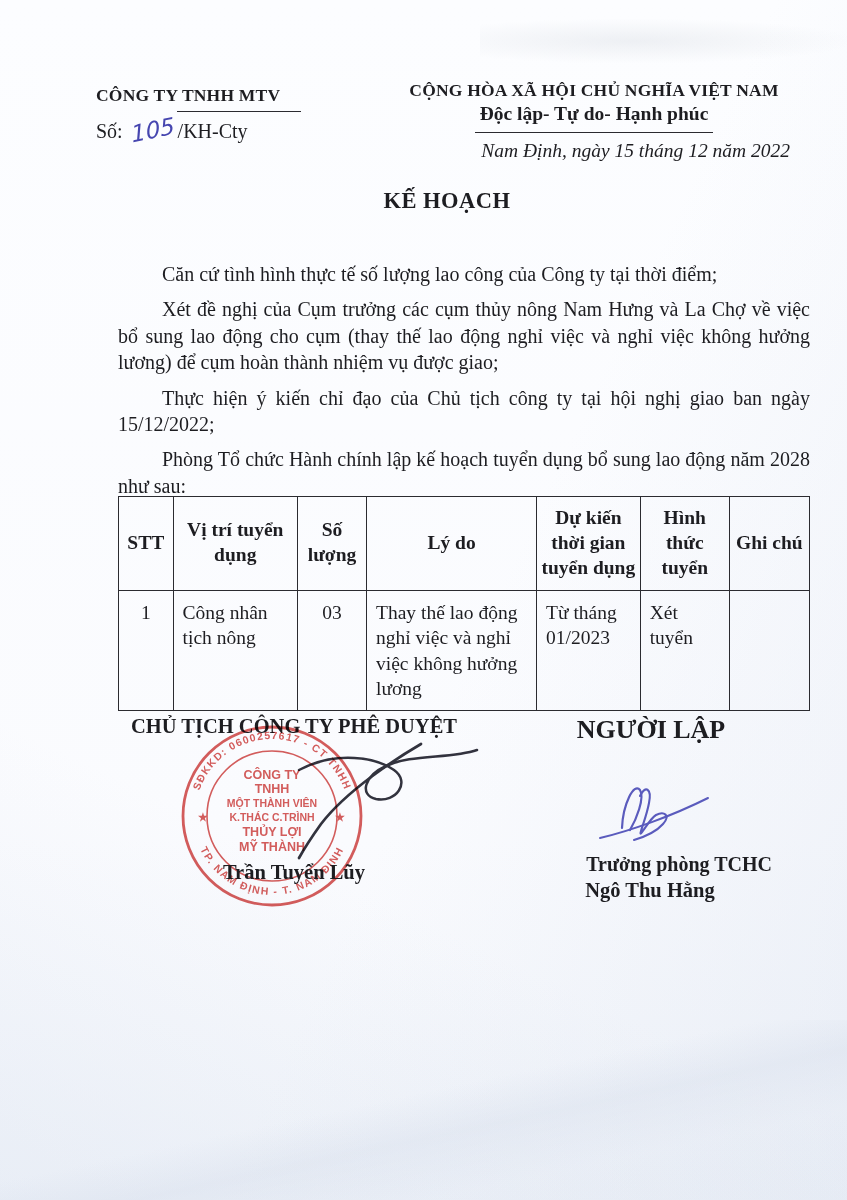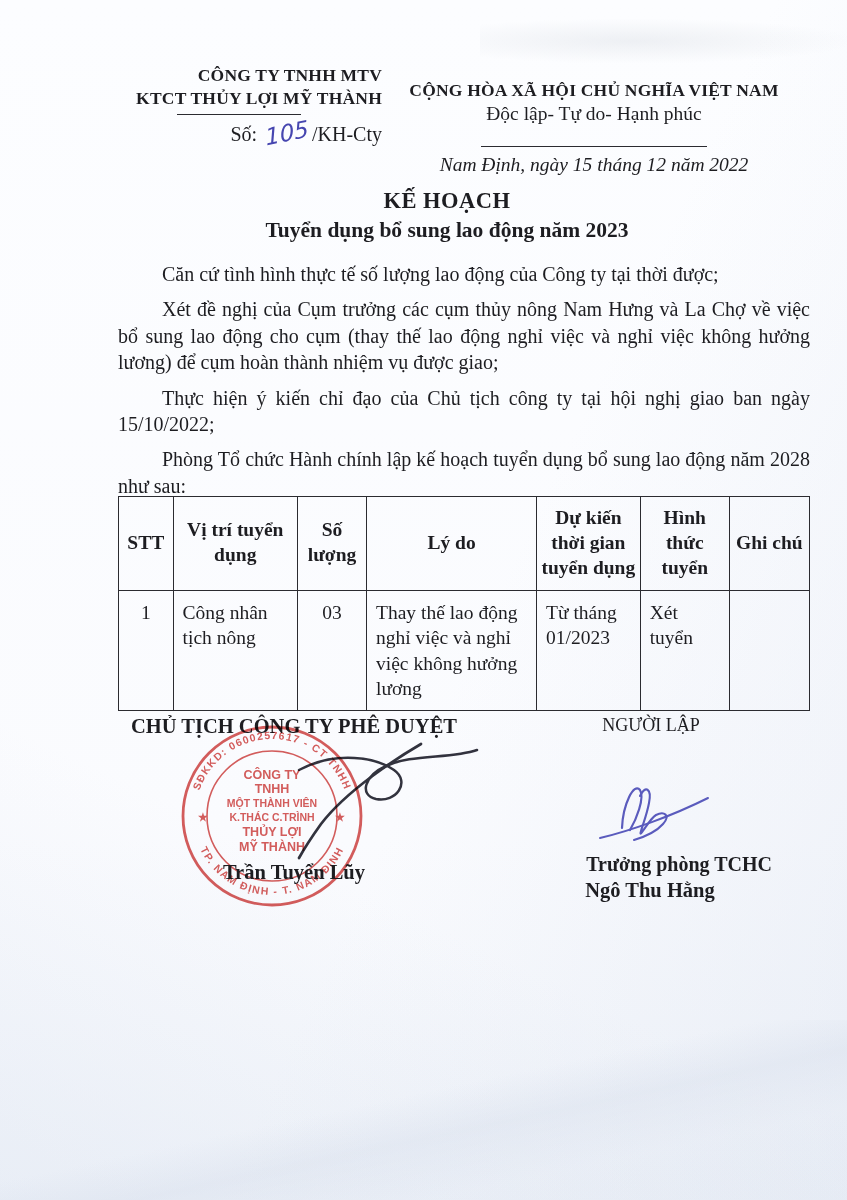--- a/index.html
+++ b/index.html
@@ -19,37 +19,37 @@
   .smudge {
     position:absolute; left:480px; top:18px; width:380px; height:46px;
     background:radial-gradient(ellipse at 40% 50%, rgba(150,160,175,.14), rgba(150,160,175,0) 70%);
   }
   .fold {
     position:absolute; left:0; top:1020px; width:847px; height:180px;
     background:linear-gradient(168deg, rgba(205,214,230,0) 45%, rgba(205,214,230,.28) 58%, rgba(205,214,230,.05) 75%);
   }
 
   
-  .hleft { position:absolute; left:96px; top:64px; width:286px; text-align:right; }
+  .hleft { position:absolute; left:96px; top:84px; width:286px; text-align:left; }
   .org-line { font-weight:bold; font-size:17.5px; line-height:1.3; letter-spacing:.2px; }
   .org-rule { width:124px; border-top:1.7px solid #2b2b30; margin:4px auto 5px auto; }
   .so-line { font-size:20px; margin-top:1px; }
   .handnum {
     display:inline-block; color:#4646b0; font-family:"DejaVu Sans", sans-serif;
     font-style:italic; font-size:23px; transform:rotate(-12deg) skewX(-6deg);
     margin:0 3px; font-weight:500;
   }
 
   .hright { position:absolute; left:398px; top:80px; width:392px; text-align:center; }
   .nat1 { font-weight:bold; font-size:17.5px; letter-spacing:.2px; }
   .nat2 {
-    display:inline-block; font-weight:normal; font-size:19.5px; margin-top:2px;
-    padding:0 5px 21px 5px; border-bottom:1.7px solid #2b2b30;
-  }
-  .dateline { font-style:italic; font-size:19.5px; margin-top:7px; }
+    display:inline-block; font-weight:bold; font-size:19.5px; margin-top:2px;
+    padding:0 5px 7px 5px; border-bottom:1.7px solid #2b2b30;
+  }
+  .dateline { font-style:italic; font-size:19.5px; margin-top:7px;text-align:right; }
 
   
   .title-block { position:absolute; left:100px; top:188px; width:694px; text-align:center; }
   .title1 { font-size:22.5px; font-weight:bold; letter-spacing:.5px; }
   .title2 { font-size:21.5px; font-weight:bold; margin-top:4px; }
 
   
   .body-text {
     position:absolute; left:118px; top:261px; width:692px;
     font-size:20px; line-height:1.32; text-align:justify;
@@ -71,21 +71,21 @@
   }
   .doc-table td.center { text-align:center; }
 
   
   .sig-title-left {
     position:absolute; left:124px; top:715px; width:340px; text-align:center;
     font-weight:bold; font-size:20.5px;
   }
   .sig-title-right {
     position:absolute; left:540px; top:715px; width:222px; text-align:center;
-    font-weight:normal; font-size:18px;
+    font-weight:bold; font-size:26px;
   }
   .sig-name-left {
     position:absolute; left:158px; top:861px; width:272px; text-align:center;
     font-weight:bold; font-size:20.5px;
   }
   .sig-role-right {
     position:absolute; left:528px; top:853px; width:244px; text-align:right;
     font-weight:bold; font-size:20px;
   }
   .sig-name-right {
@@ -111,40 +111,38 @@
 </style>
 </head>
 <body>
 
 <div class="page">
   <div class="smudge"></div>
   <div class="fold"></div>
 
   <div class="hleft">
     <div class="org-line">CÔNG TY TNHH MTV</div>
-    <div class="org-line">KTCT THỦY LỢI MỸ THÀNH</div>
     <div class="org-rule"></div>
     <div class="so-line"><span>Số:</span> <span class="handnum">105</span><span>/KH-Cty</span></div>
   </div>
 
   <div class="hright">
     <div class="nat1">CỘNG HÒA XÃ HỘI CHỦ NGHĨA VIỆT NAM</div>
     <div><span class="nat2">Độc lập- Tự do- Hạnh phúc</span></div>
     <div class="dateline">Nam Định, ngày 15 tháng 12 năm 2022</div>
   </div>
 
   <div class="title-block">
     <div class="title1">KẾ HOẠCH</div>
-    <div class="title2">Tuyển dụng bổ sung lao động năm 2023</div>
   </div>
 
   <div class="body-text">
-    <p>Căn cứ tình hình thực tế số lượng lao động của Công ty tại thời được;</p>
+    <p>Căn cứ tình hình thực tế số lượng lao công của Công ty tại thời điểm;</p>
     <p>Xét đề nghị của Cụm trưởng các cụm thủy nông Nam Hưng và La Chợ về việc bổ sung lao động cho cụm (thay thế lao động nghỉ việc và nghỉ việc không hưởng lương) để cụm hoàn thành nhiệm vụ được giao;</p>
-    <p>Thực hiện ý kiến chỉ đạo của Chủ tịch công ty tại hội nghị giao ban ngày 15/10/2022;</p>
+    <p>Thực hiện ý kiến chỉ đạo của Chủ tịch công ty tại hội nghị giao ban ngày 15/12/2022;</p>
     <p>Phòng Tổ chức Hành chính lập kế hoạch tuyển dụng bổ sung lao động năm 2028 như sau:</p>
   </div>
 
   <table class="doc-table">
     <colgroup>
       <col style="width:7.9%">
         <col style="width:18%">
         <col style="width:10%">
       <col style="width:24.6%">
         <col style="width:15%">

